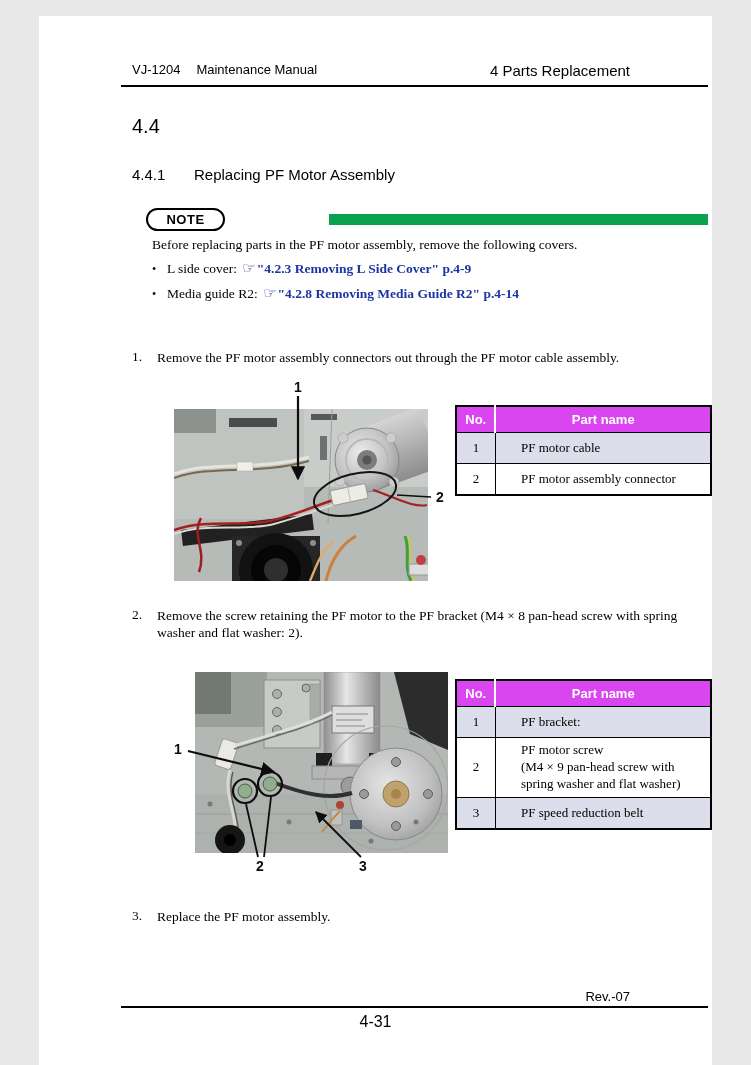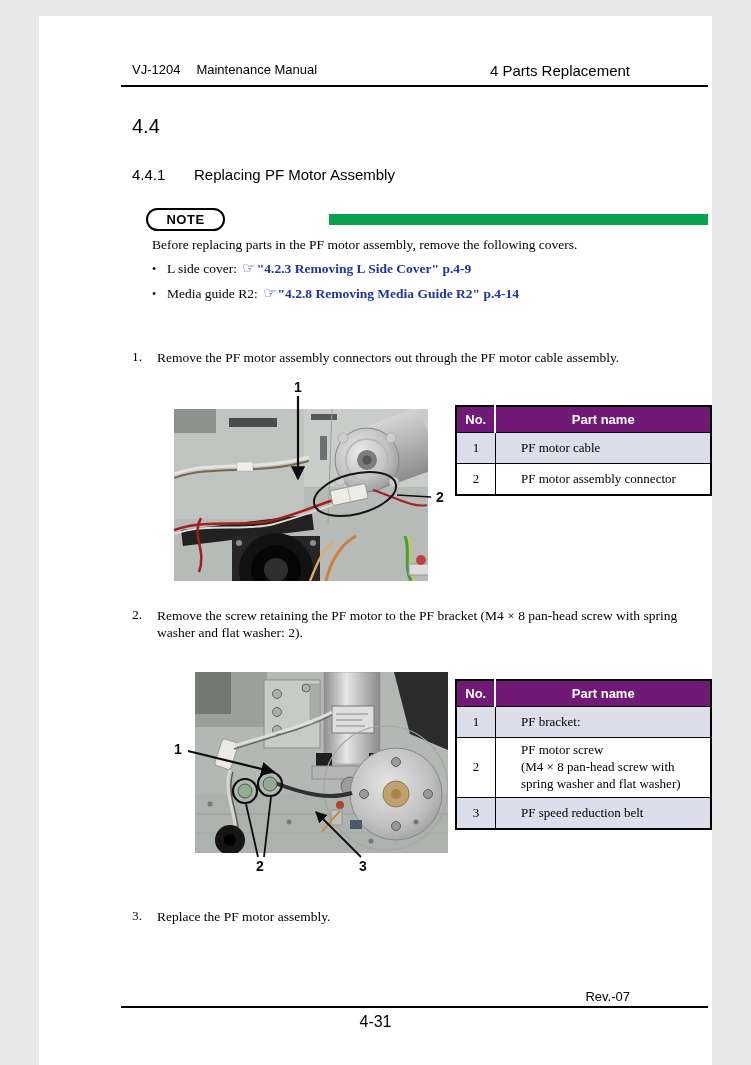--- a/index.html
+++ b/index.html
@@ -51,21 +51,21 @@
   
   .fig1 { left:120px; top:362px; }
   .fig2 { left:125px; top:638px; }
   .callout-label { font-family:"Liberation Sans", sans-serif; font-weight:bold; font-size:14px; fill:#0d0d0d; }
 
   
   .parts-table { position:absolute; border-collapse:collapse; border:2px solid #000; table-layout:fixed; }
   .t1 { left:416px; top:389px; }
   .t2 { left:416px; top:663px; }
   .parts-table th {
-    background:#701a75; color:#fff; font-family:"Liberation Sans", sans-serif;
+    background:#d946ef; color:#fff; font-family:"Liberation Sans", sans-serif;
     font-size:13px; font-weight:bold; height:25px; padding:0; text-align:center;
   }
   .parts-table th.part { border-left:2px solid #fff; }
   .parts-table td { border:1px solid #000; font-size:13px; background:#fff; }
   .parts-table td.no { width:38px; text-align:center; }
   .parts-table td.part { width:178px; padding:3px 25px; }
   .parts-table tr.tint td { background:#DDDEEC; }
   .t1 td { height:24px; }
   .t2 tr.r1 td, .t2 tr.r3 td { height:24px; }
   .t2 td.multiline { white-space:pre-line; line-height:1.3; padding-top:4px; padding-bottom:4px; }
@@ -284,21 +284,21 @@
       <th class="no" style="width:38px;">No.</th>
       <th class="part" style="width:178px;">Part name</th>
     </tr>
     <tr class="tint r1">
       <td class="no">1</td>
       <td class="part">PF bracket:</td>
     </tr>
     <tr>
       <td class="no">2</td>
       <td class="part multiline">PF motor screw
-(M4 × 8 pan-head screw with
+(M4 × 9 pan-head screw with
 spring washer and flat washer)</td>
     </tr>
     <tr class="tint r3">
       <td class="no">3</td>
       <td class="part">PF speed reduction belt</td>
     </tr>
   </tbody>
     </table>
 
   <div class="abs step-num s3">3.</div>

